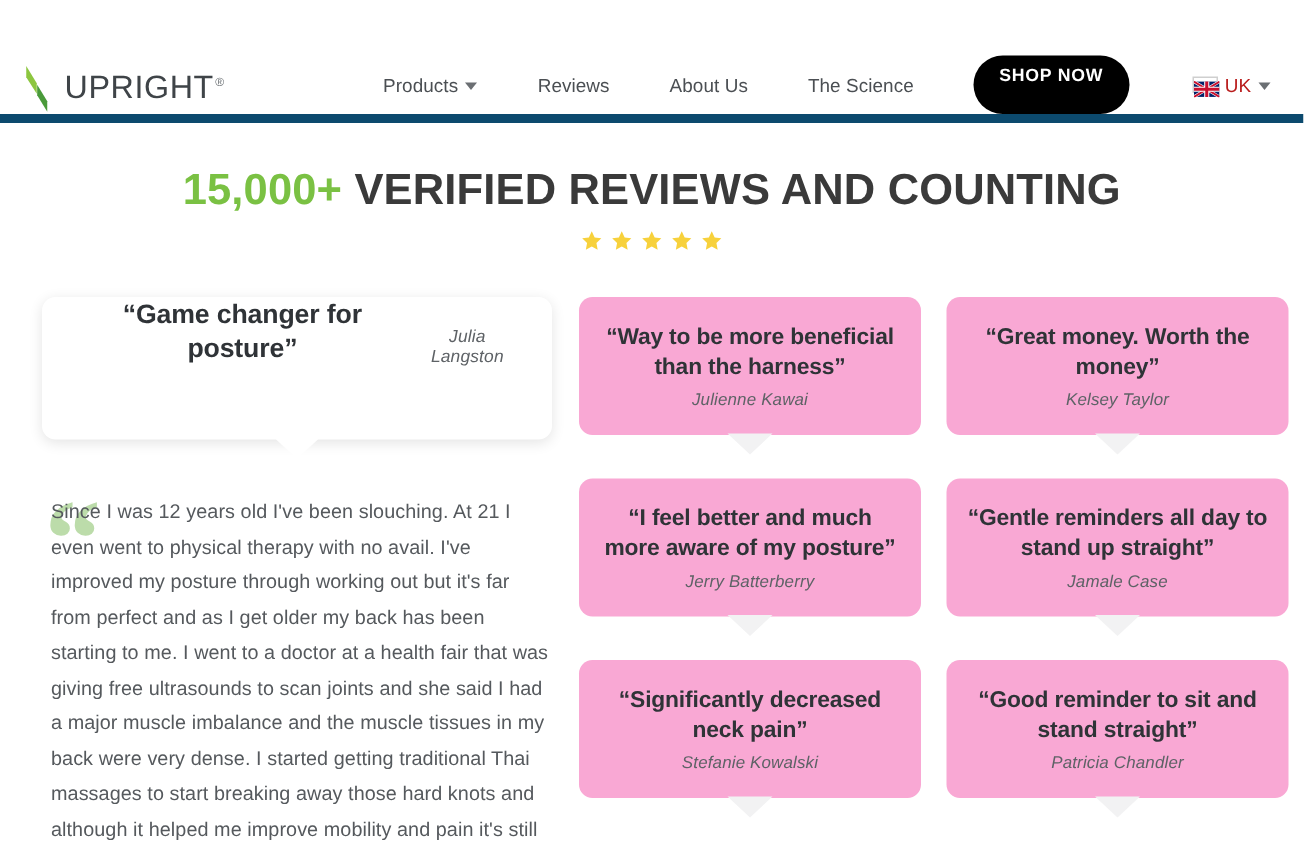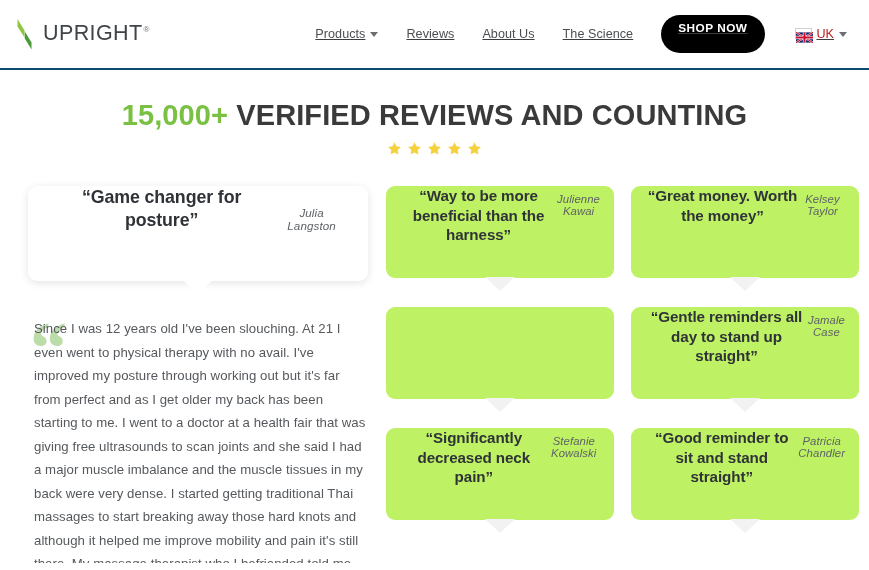--- a/index.html
+++ b/index.html
@@ -8,26 +8,26 @@
     width: 869px;
     height: 570px;
     overflow: hidden;
     background: #ffffff;
     font-family: "Liberation Sans", sans-serif;
     color: #3d3d3d;
   }
 
   
   .header {
-    height: 70px;
+    height: 82px;
     width: 100%;
     background: #ffffff;
-    border-bottom: 2px solid #0c4a6e;
-    display: flex;
-    align-items: center;
+    border-bottom: 6px solid #0c4a6e;
+    display: flex;
+    align-items: flex-end;
     padding: 0 18px 0 14px;
   }
 
   .brand {
     display: flex;
     align-items: center;
     gap: 7px;
     text-decoration: none;
   }
   .brand-mark { width: 22px; height: 34px; display: block; flex: 0 0 auto; }
@@ -43,22 +43,21 @@
     font-size: 8px;
     vertical-align: super;
     color: #6a6f73;
     margin-left: 1px;
   }
 
   .nav {
     margin-left: auto;
     display: flex;
     align-items: center;
-    gap: 4px;
-    text-decoration: underline;
+    gap: 16px;
   }
   .nav-link {
     font-size: 12.6px;
     color: #4b4f53;
     text-decoration: none;
     padding: 6px 12px;
     white-space: nowrap;
     display: flex;
     align-items: center;
     gap: 5px;
@@ -167,23 +166,24 @@
     height: 95px;
     display: flex;
     flex-direction: row;
     justify-content: center;
     padding: 0 20px;
     margin-bottom: 36px;
   }
   .bubble.featured::after { border-top: 14px solid #ffffff; bottom: -13px; }
 
   .bubble.grey {
-    background: #bef264;
+    background: #f9a8d4;
     height: 92px;
     display: flex;
+    flex-direction: column;
     justify-content: center;
     padding: 0 14px;
   }
   .bubble.grey::after { border-top: 14px solid #f2f2f3; }
 
   .q-title {
     font-size: 15.2px;
     font-weight: 700;
     color: #2f3337;
     line-height: 1.28;
@@ -323,20 +323,22 @@
   <div class="col-spacer"></div>
 
   <div class="col">
 
     <div class="bubble grey">
       <div class="q-title">“Way to be more beneficial than the harness”</div>
       <div class="q-author">Julienne Kawai</div>
     </div>
 
     <div class="bubble grey">
+      <div class="q-title">“I feel better and much more aware of my posture”</div>
+      <div class="q-author">Jerry Batterberry</div>
     </div>
 
     <div class="bubble grey">
       <div class="q-title">“Significantly decreased neck pain”</div>
       <div class="q-author">Stefanie Kowalski</div>
     </div>
 
   </div>
 
   <div class="col-gap"></div>

